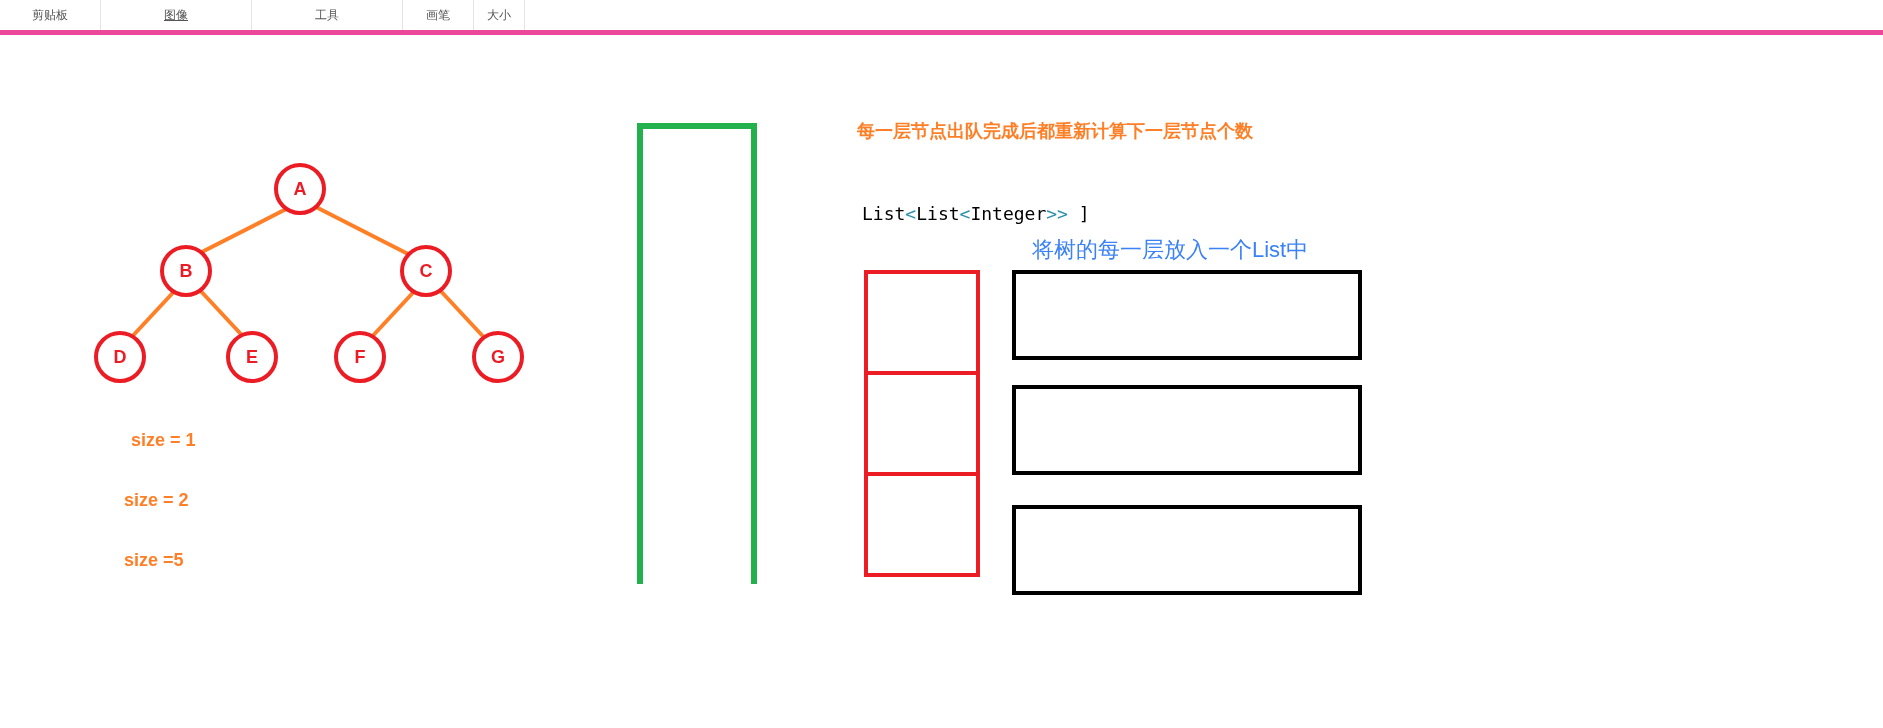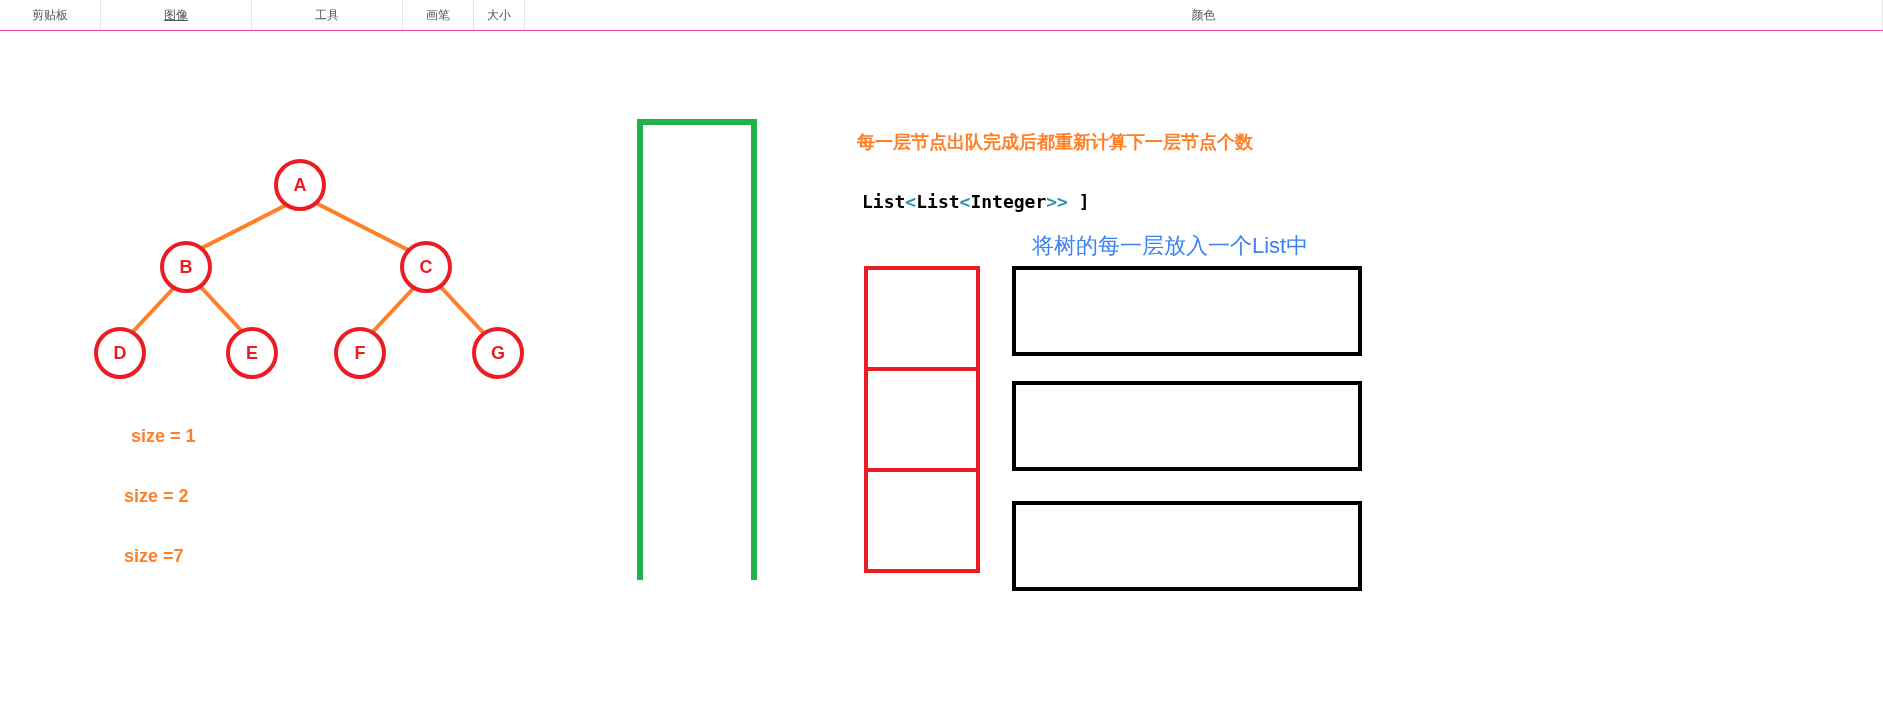--- a/index.html
+++ b/index.html
@@ -1,16 +1,16 @@
 <!DOCTYPE html>
 <html><head>
 <meta charset="utf-8">
 <style>
   html,body{margin:0;padding:0;font-family:"Microsoft YaHei",Arial,sans-serif;background:#fff;}
-  .toolbar{display:flex;height:30px;border-bottom:1px solid #ec4899;font-size:12px;color:#555;}
+  .toolbar{display:flex;height:30px;border-bottom:5px solid #ec4899;font-size:12px;color:#555;}
   .toolbar > div{display:flex;align-items:center;justify-content:center;border-right:1px solid #e5e5e5;}
   .t-clip{width:100px;}
   .t-image{width:150px;text-decoration:underline;}
   .t-tool{width:150px;}
   .t-brush{width:70px;}
   .t-shape{width:280px;}
   .t-size{width:50px;}
   .t-color{flex:1;}
   .canvas{position:relative;width:1560px;height:700px;margin-left:12px;}
   .node{position:absolute;width:44px;height:44px;border:4px solid #ec1c24;border-radius:50%;display:flex;align-items:center;justify-content:center;font-weight:bold;color:#ec1c24;font-size:18px;background:#fff;}
@@ -37,23 +37,20 @@
     </div>
   <div class="t-tool">
       <span>工具</span>
     </div>
   <div class="t-brush">
       <span>画笔</span>
     </div>
   <div class="t-size">
       <span>大小</span>
     </div>
-  <div class="t-color">
-      <span>颜色</span>
-    </div>
 </div>
 
 <div class="canvas">
 
   <div class="edge" style="left:180px;top:220px;width:115px;transform:rotate(-27deg);"></div>
   <div class="edge" style="left:300px;top:168px;width:115px;transform:rotate(27deg);"></div>
   <div class="edge" style="left:115px;top:305px;width:80px;transform:rotate(-47deg);"></div>
   <div class="edge" style="left:185px;top:250px;width:80px;transform:rotate(47deg);"></div>
   <div class="edge" style="left:355px;top:305px;width:80px;transform:rotate(-47deg);"></div>
   <div class="edge" style="left:425px;top:250px;width:80px;transform:rotate(47deg);"></div>
@@ -75,27 +72,27 @@
     </div>
   <div class="node" style="left:322px;top:296px;">
       <span>F</span>
     </div>
   <div class="node" style="left:460px;top:296px;">
       <span>G</span>
     </div>
 
   <div class="size-label" style="left:119px;top:395px;">size = 1</div>
   <div class="size-label" style="left:112px;top:455px;">size = 2</div>
-  <div class="size-label" style="left:112px;top:515px;">size =7</div>
+  <div class="size-label" style="left:112px;top:515px;">size =5</div>
 
   <div class="green-box" style="left:625px;top:88px;width:108px;height:455px;border-bottom:none;"></div>
 
-  <div class="orange-heading" style="left:845px;top:99px;">每一层节点出队完成后都重新计算下一层节点个数</div>
+  <div class="orange-heading" style="left:845px;top:84px;">每一层节点出队完成后都重新计算下一层节点个数</div>
 
-  <div class="code-line" style="left:850px;top:160px;font-weight:bold;">
+  <div class="code-line" style="left:850px;top:168px;">
     <span class="c-blk">List</span><span class="c-teal">&lt;</span><span class="c-blk">List</span><span class="c-teal">&lt;</span><span class="c-blk">Integer</span><span class="c-teal">&gt;&gt; </span><span class="c-blk">]</span>
   </div>
 
   <div class="black-heading" style="left:1020px;top:200px;">将树的每一层放入一个List中</div>
 
   <div class="red-row" style="left:852px;top:235px;width:116px;height:105px;"></div>
   <div class="red-row" style="left:852px;top:336px;width:116px;height:105px;"></div>
   <div class="red-row" style="left:852px;top:437px;width:116px;height:105px;"></div>
 
   <div class="black-row" style="left:1000px;top:235px;width:350px;height:90px;"></div>

